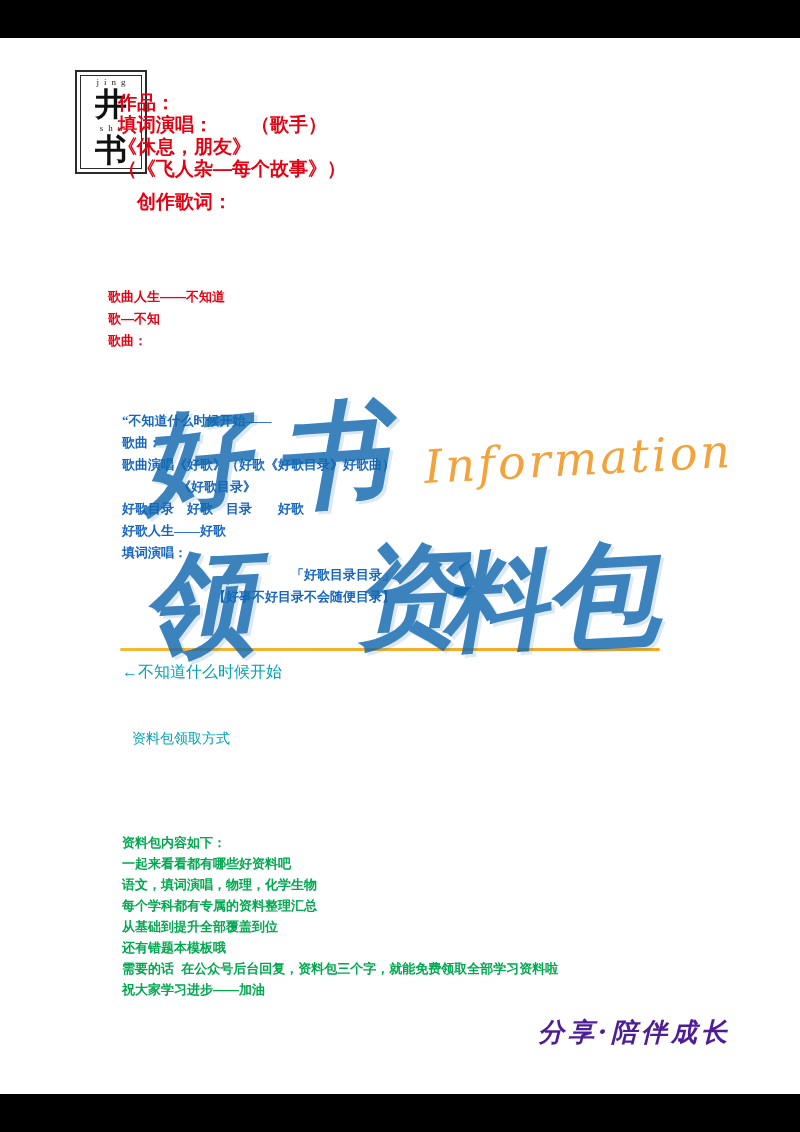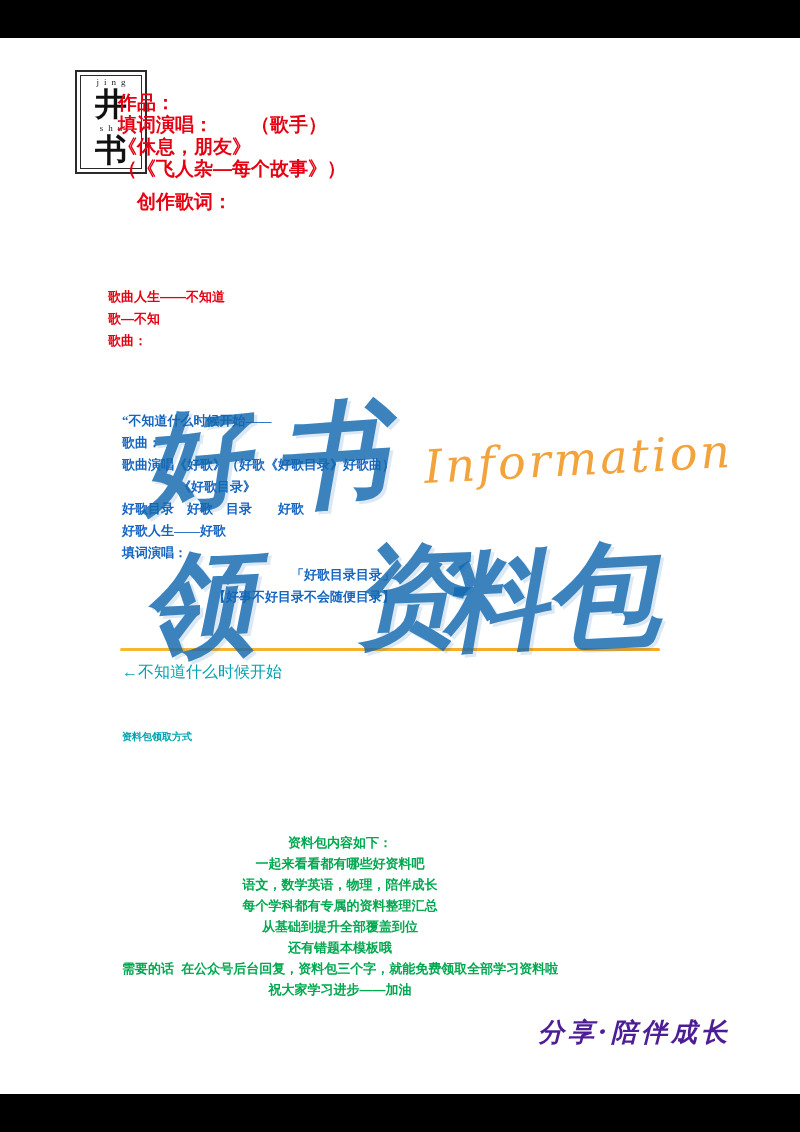--- a/index.html
+++ b/index.html
@@ -122,31 +122,31 @@
     left: 122px;
     top: 662px;
     color: #00a4b0;
     font-size: 16px;
     font-weight: normal;
     z-index: 4;
     white-space: pre;
   }
   .teal-sub {
     position: absolute;
-    left: 122px;
+    left: 132px;
     top: 730px;
     color: #00a4b0;
-    font-size: 10px;
-    font-weight: bold;
+    font-size: 14px;
+    font-weight: normal;
     z-index: 4;
     white-space: pre;
   }
 
   .green-info { left: 122px; top: 832px; }
-  .green-info .line { color: #00a84f; font-size: 13px; line-height: 21px; text-align: center; }
+  .green-info .line { color: #00a84f; font-size: 13px; line-height: 21px; }
 
   .watermark {
     position: absolute;
     left: 538px;
     top: 1015px;
     font-family: "DejaVu Serif", serif;
     font-style: italic;
     font-weight: bold;
     font-size: 26px;
     letter-spacing: 4px;
@@ -207,21 +207,21 @@
   <div class="info-script">Information</div>
 
   <div class="orange-rule"></div>
 
   <div class="teal-arrow">←不知道什么时候开始</div>
   <div class="teal-sub">资料包领取方式</div>
 
   <div class="block green-info">
     <div class="line">资料包内容如下：</div>
     <div class="line">一起来看看都有哪些好资料吧</div>
-    <div class="line">语文，数学英语，物理，陪伴成长</div>
+    <div class="line">语文，填词演唱，物理，化学生物</div>
     <div class="line">每个学科都有专属的资料整理汇总</div>
     <div class="line">从基础到提升全部覆盖到位</div>
     <div class="line">还有错题本模板哦</div>
     <div class="line">需要的话  在公众号后台回复，资料包三个字，就能免费领取全部学习资料啦</div>
     <div class="line">祝大家学习进步——加油</div>
   </div>
 
   <div class="watermark">分享·陪伴成长</div>
 
   <div class="letterbox bottom"></div>

